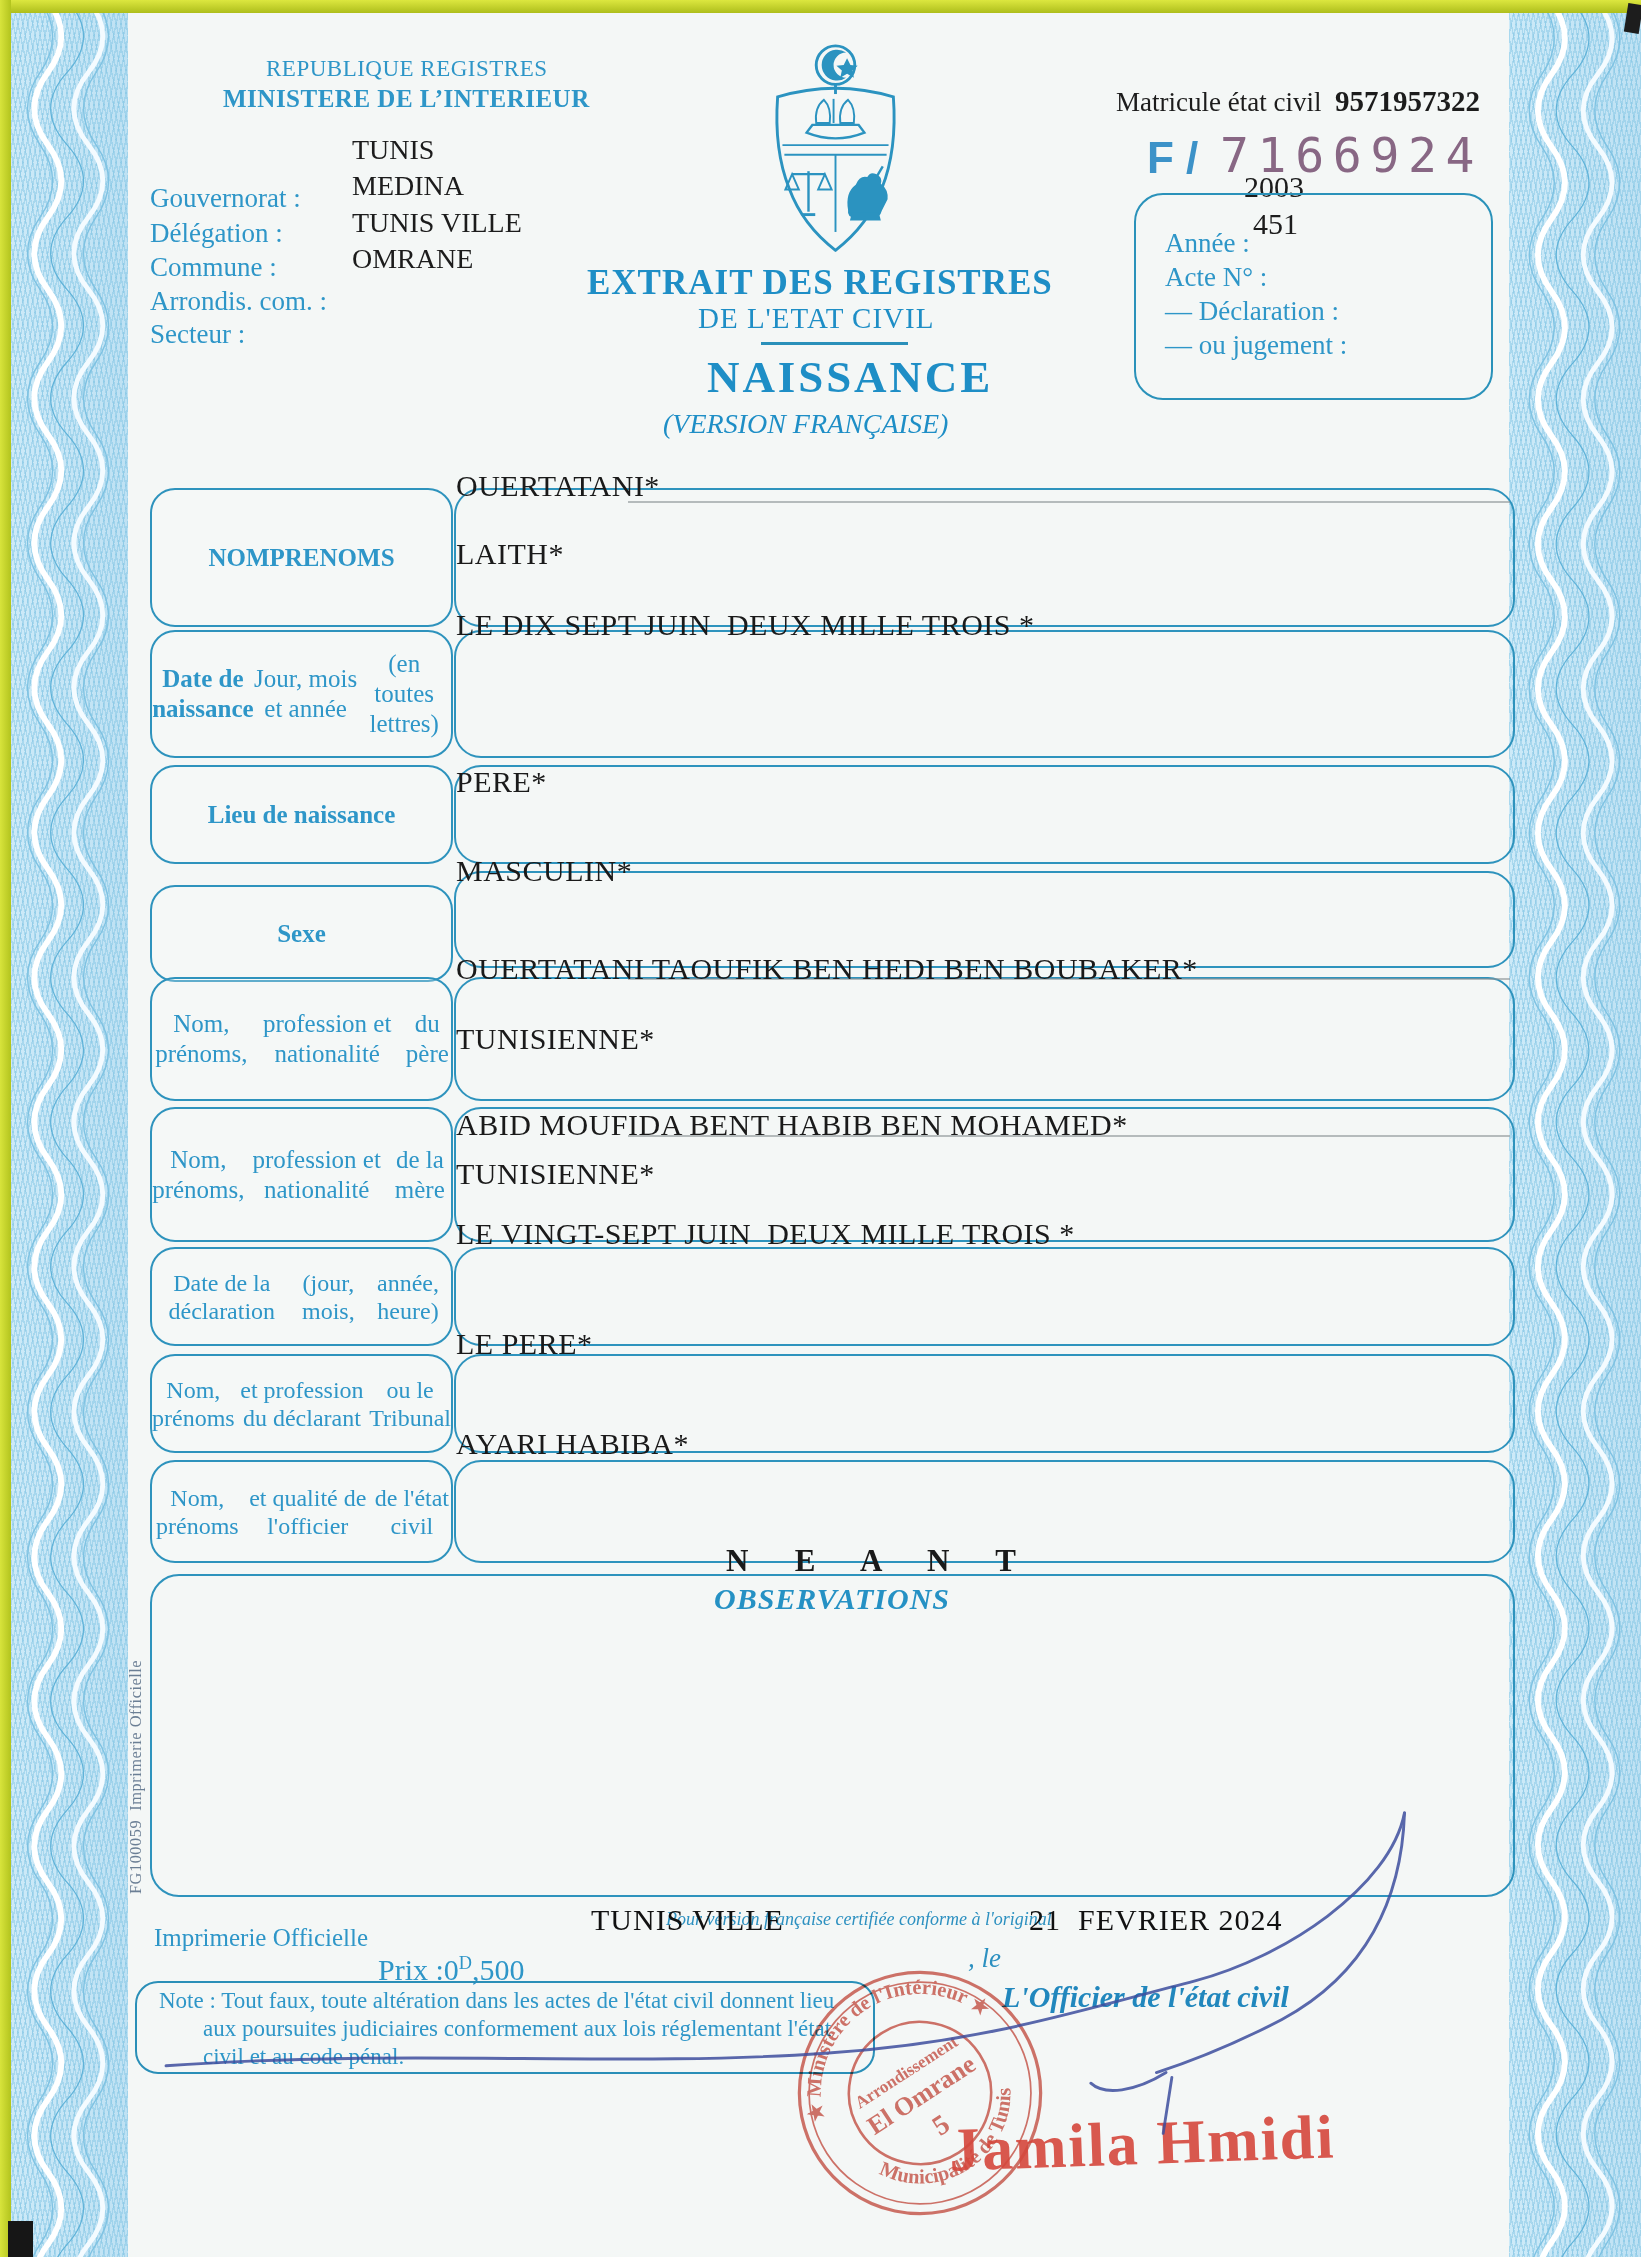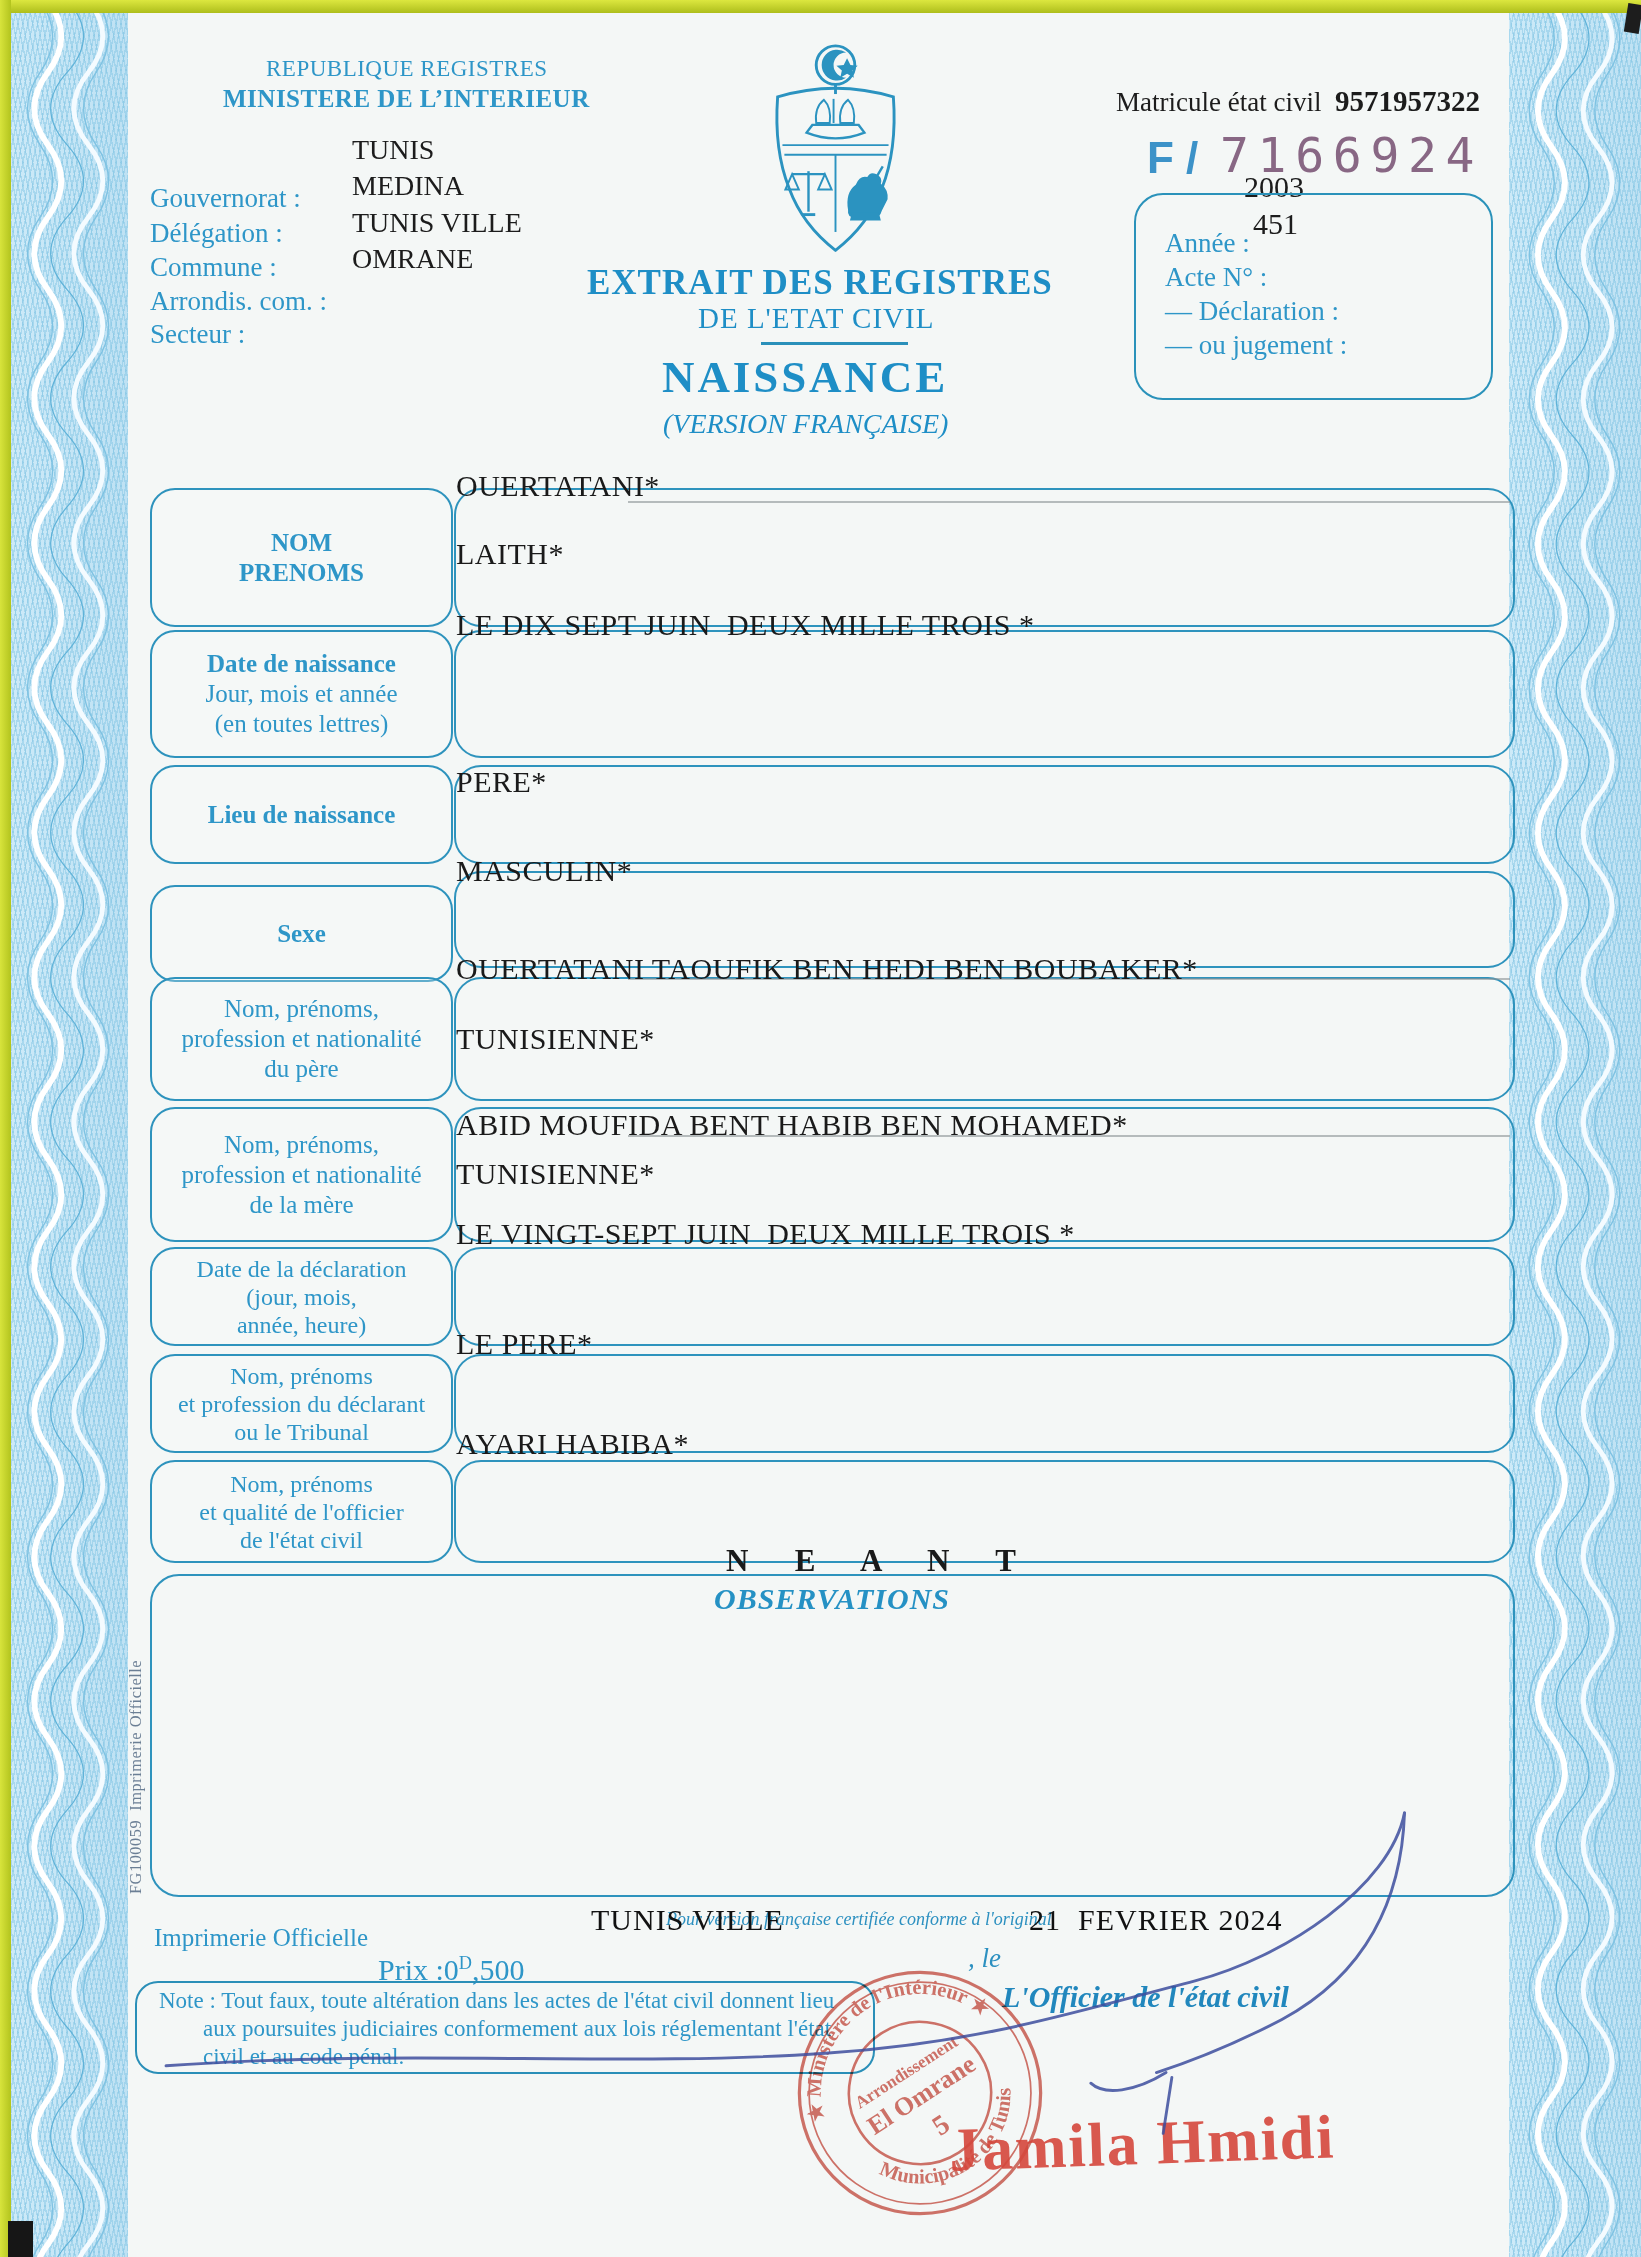--- a/index.html
+++ b/index.html
@@ -38,25 +38,25 @@
            font-family:"DejaVu Sans Mono",monospace;opacity:.9;}
   .ystamp{left:1244px;top:170px;font-size:30px;}
   .astamp{left:1253px;top:207px;font-size:30px;}
   .acte-box{position:absolute;left:1134px;top:193px;width:355px;height:203px;
             border:2.9px solid #2a92ba;border-radius:29px;}
   .acte-lines{position:absolute;left:1165px;top:226px;font-size:27px;line-height:34px;color:#2e96c8;}
   
   .title1{left:587px;top:263px;font-size:35px;font-weight:bold;letter-spacing:1px;}
   .title2{left:698px;top:302px;font-size:29px;letter-spacing:1px;}
   .title-rule{position:absolute;left:761px;top:342px;width:147px;height:2.9px;background:#2a90ba;}
-  .title3{left:662px;top:351px;font-size:45px;font-weight:bold;letter-spacing:2.9px;}
+  .title3{left:707px;top:351px;font-size:45px;font-weight:bold;letter-spacing:2.9px;}
   .title4{left:663px;top:408px;font-size:28px;font-style:italic;}
   
   .lbox{position:absolute;left:150px;width:299px;border:2.9px solid #2e93bd;border-radius:25px;
-        display:flex;flex-direction:column;align-items:center;justify-content:center;
+        display:flex;flex-direction:row;align-items:center;justify-content:center;
         color:#2e96c8;font-size:25px;line-height:30px;text-align:center;background:rgba(246,250,250,.25);}
   .lbox .b{font-weight:bold;}
   .vbox{position:absolute;left:454px;width:1057px;border:2.9px solid #2e93bd;border-radius:27px;}
   .tv{position:absolute;left:456px;font-size:30px;color:#1a1a1a;letter-spacing:0.5px;white-space:pre;}
   .grule{position:absolute;height:1.9px;background:#8a9396;opacity:.6;}
   .neant{left:726px;top:1543px;font-weight:bold;font-size:31px;letter-spacing:19.3px;}
   .obs-title{left:714px;top:1582px;font-size:30px;font-weight:bold;font-style:italic;color:#2591c4;letter-spacing:1px;}
   .obs-box{position:absolute;left:150px;top:1574px;width:1361px;height:319px;border:2.9px solid #2e93bd;border-radius:29px;}
   .side-code{position:absolute;left:126px;top:1894px;transform:rotate(-90deg);transform-origin:0 0;
              font-size:16.4px;color:#6b7f95;letter-spacing:0.5px;white-space:pre;}

